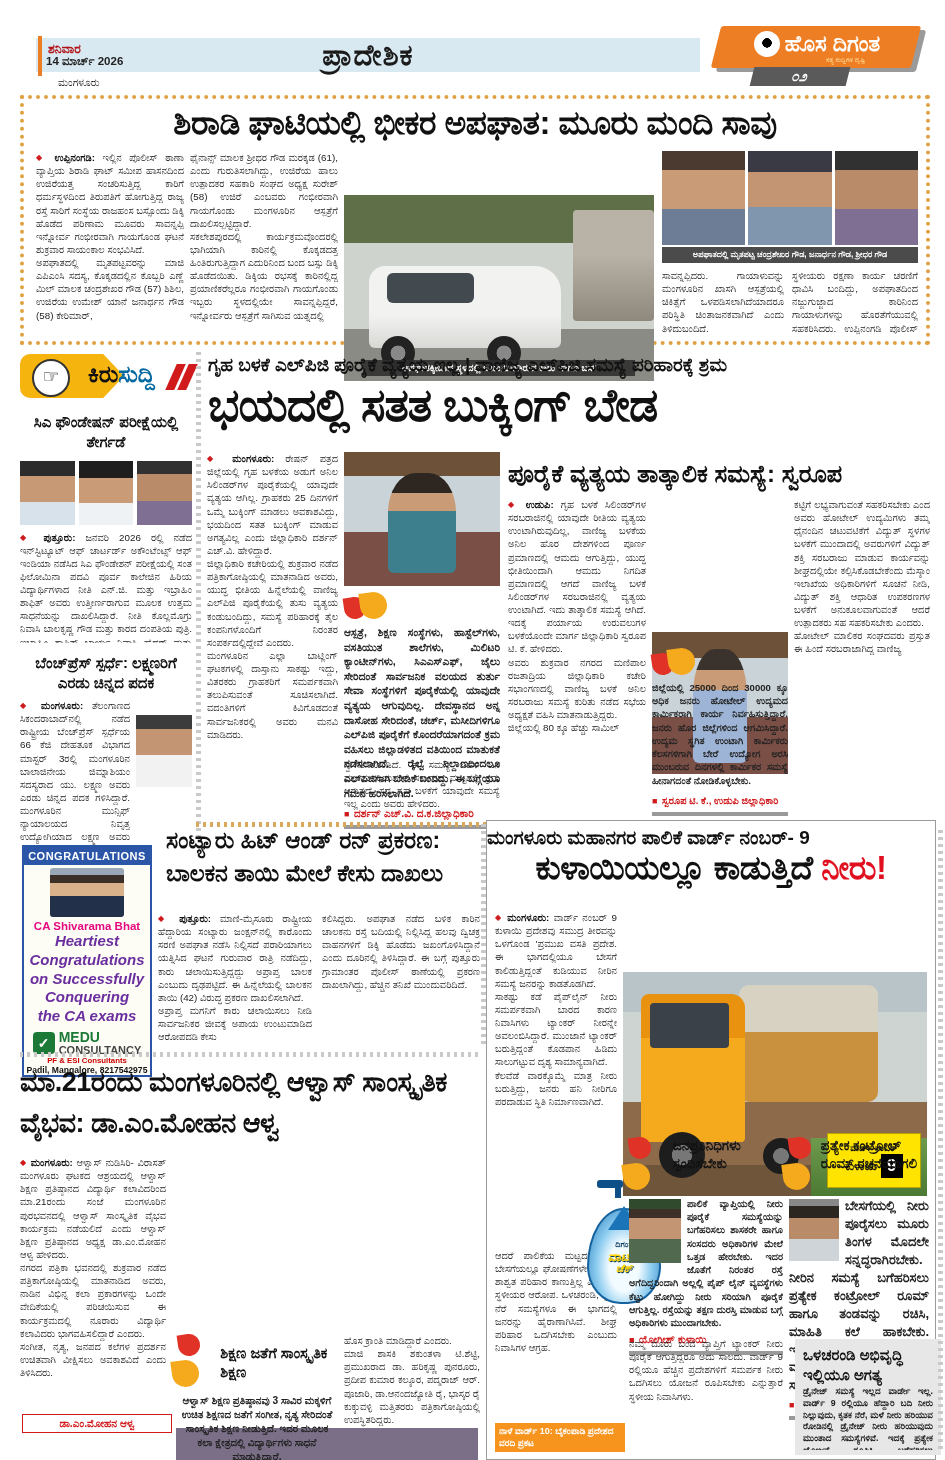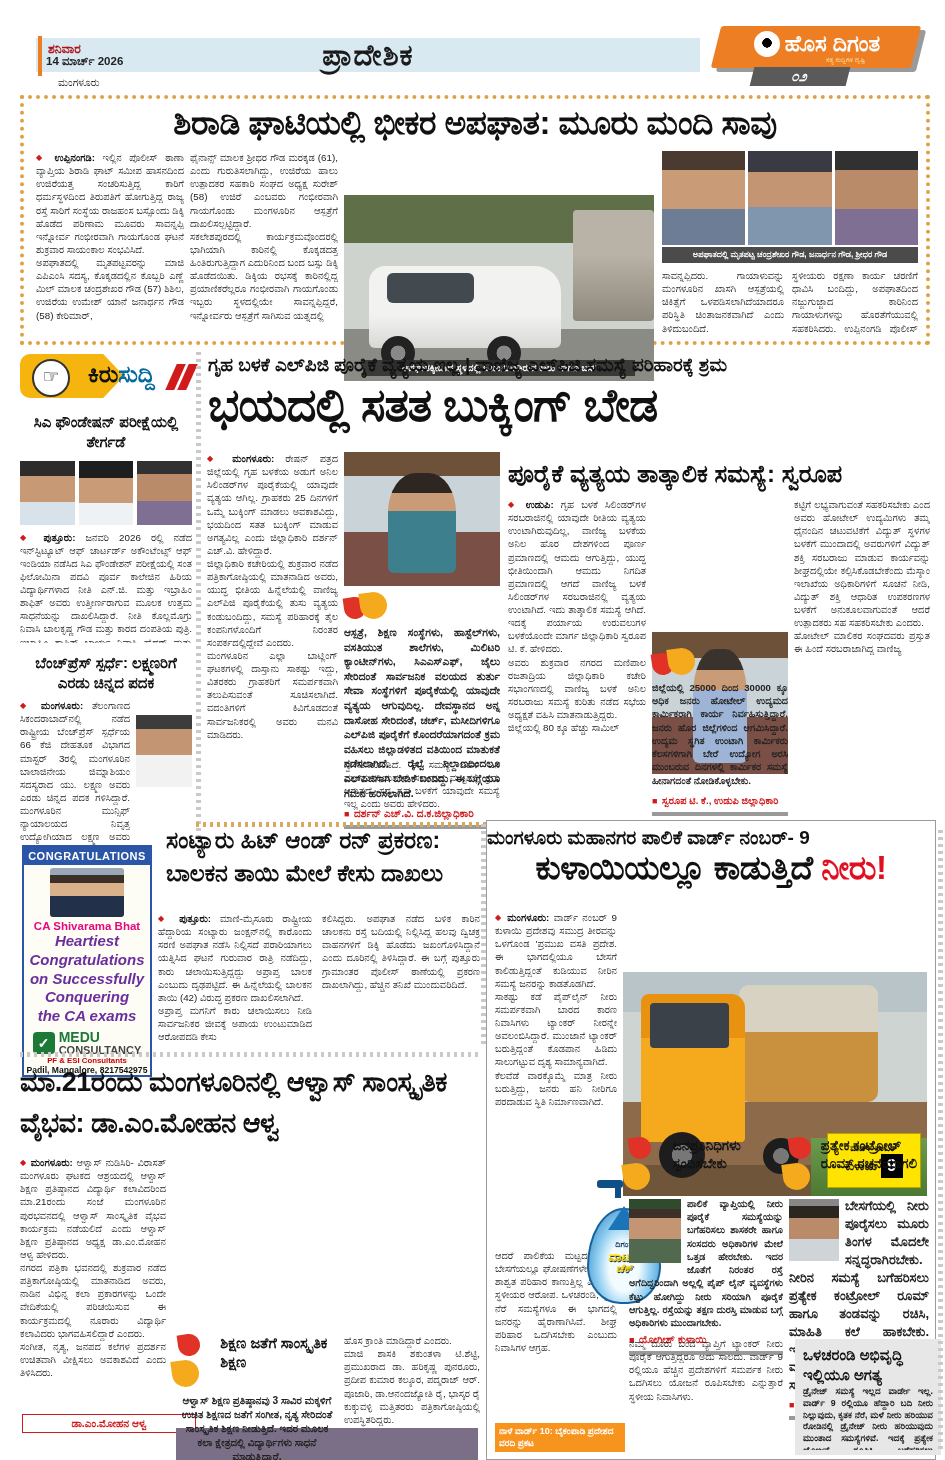--- a/index.html
+++ b/index.html
@@ -87,21 +87,21 @@
   .drop{position:relative;width:70px;height:92px;background:radial-gradient(ellipse at 50% 62%,#f2fbff 0 30%,#8ecdf0 55%,#1b74b8 100%);
         border:2px solid #15629e;border-radius:50% 50% 46% 46%/62% 62% 40% 40%;text-align:center;}
   .drop:before{content:"";position:absolute;top:-20px;left:50%;transform:translateX(-50%);
         border:16px solid transparent;border-bottom:24px solid #1b74b8;}
   .drop .d1{font-size:8px;color:#0c3c63;font-weight:bold;margin-top:30px;}
   .drop .d2{font-size:13px;color:#ffd400;font-weight:900;font-style:italic;line-height:1;text-shadow:1px 1px 0 #0c3c63;}
   .tap{position:absolute;top:-30px;left:8px;width:26px;height:8px;background:#0d4f86;border-radius:3px;}
   .tap:after{content:"";position:absolute;right:2px;top:8px;width:6px;height:10px;background:#0d4f86;}
   .graybox{background:#e7e7e7;padding:6px 8px;}
   .gb-title{font-size:15px;font-weight:900;line-height:1.3;}
-  .redlabel{border:1px solid #d11a1c;color:#d11a1c;font-weight:900;font-size:10.5px;text-align:center;padding:2px 20px;}
+  .redlabel{border:1px solid #d11a1c;color:#d11a1c;font-weight:900;font-size:10.5px;text-align:center;padding:2px 8px;}
   .press{background:linear-gradient(180deg,#7a6f86 0 34%,#8d8294 34% 55%,#5f5648 55% 78%,#4a443c 78% 100%);position:relative;overflow:hidden;}
   .officep{background:linear-gradient(180deg,#6d5138 0 18%,#c9d3d8 18% 60%,#7a4f46 60% 100%);position:relative;}
   .officep .fig{position:absolute;left:28%;top:16%;width:44%;height:74%;background:linear-gradient(180deg,#2e2620 0 20%,#c99b76 20% 38%,#3d7f8c 38% 100%);border-radius:40% 40% 6px 6px;}
   .officep2 .fig2{position:absolute;left:30%;top:12%;width:40%;height:80%;background:linear-gradient(180deg,#3a322c 0 18%,#c99b76 18% 36%,#9db4d6 36% 100%);border-radius:40% 40% 6px 6px;}
 </style>
 </head>
 <body>
 
 <div id="page">
 
@@ -243,21 +243,21 @@
 ನಗರದ ಪತ್ರಿಕಾ ಭವನದಲ್ಲಿ ಶುಕ್ರವಾರ ನಡೆದ ಪತ್ರಿಕಾಗೋಷ್ಠಿಯಲ್ಲಿ ಮಾತನಾಡಿದ ಅವರು, ನಾಡಿನ ವಿಭಿನ್ನ ಕಲಾ ಪ್ರಕಾರಗಳನ್ನು ಒಂದೇ ವೇದಿಕೆಯಲ್ಲಿ ಪರಿಚಯಿಸುವ ಈ ಕಾರ್ಯಕ್ರಮದಲ್ಲಿ ನೂರಾರು ವಿದ್ಯಾರ್ಥಿ ಕಲಾವಿದರು ಭಾಗವಹಿಸಲಿದ್ದಾರೆ ಎಂದರು.
 ಸಂಗೀತ, ನೃತ್ಯ, ಜನಪದ ಕಲೆಗಳ ಪ್ರದರ್ಶನ ಉಚಿತವಾಗಿ ವೀಕ್ಷಿಸಲು ಅವಕಾಶವಿದೆ ಎಂದು ತಿಳಿಸಿದರು.</span></div>
   <div class="abs redlabel" style="left:22px;top:1414px;width:132px;">ಡಾ.ಎಂ.ಮೋಹನ ಆಳ್ವ</div>
 
   <div class="abs press" style="left:176px;top:1152px;width:302px;height:172px;">
     
     
   </div>
 
   <div class="abs" style="left:178px;top:1334px;width:158px;">
-    <div style="display:flex;gap:6px;align-items:flex-start;">
+    <div style="display:flex;gap:6px;align-items:center;">
       <span><span class="qdrop1"></span><span class="qdrop2"></span></span>
       <span class="qhead" style="font-size:14.5px;">ಶಿಕ್ಷಣ ಜತೆಗೆ ಸಾಂಸ್ಕೃತಿಕ ಶಿಕ್ಷಣ</span>
     </div>
     <div class="qtext" style="text-align:center;margin-top:3px;font-size:10.2px;">ಆಳ್ವಾಸ್ ಶಿಕ್ಷಣ ಪ್ರತಿಷ್ಠಾನವು 3 ಸಾವಿರ ಮಕ್ಕಳಿಗೆ ಉಚಿತ ಶಿಕ್ಷಣದ ಜತೆಗೆ ಸಂಗೀತ, ನೃತ್ಯ ಸೇರಿದಂತೆ ಸಾಂಸ್ಕೃತಿಕ ಶಿಕ್ಷಣ ನೀಡುತ್ತಿದೆ. ಇದರ ಮೂಲಕ ಕಲಾ ಕ್ಷೇತ್ರದಲ್ಲಿ ವಿದ್ಯಾರ್ಥಿಗಳು ಸಾಧನೆ ಮಾಡುತ್ತಿದ್ದಾರೆ.</div>
   </div>
   <div class="abs body-txt" style="left:344px;top:1334px;width:136px;height:122px;">ಹೊಸ ಕ್ರಾಂತಿ ಮಾಡಿದ್ದಾರೆ ಎಂದರು.
 ಮಾಜಿ ಶಾಸಕಿ ಶಕುಂತಳಾ ಟಿ.ಶೆಟ್ಟಿ, ಪ್ರಮುಖರಾದ ಡಾ. ಹರಿಕೃಷ್ಣ ಪುನರೂರು, ಪ್ರದೀಪ ಕುಮಾರ ಕಲ್ಕೂರ, ಪದ್ಮರಾಜ್ ಆರ್. ಪೂಜಾರಿ, ಡಾ.ಆನಂದಜ್ಯೋತಿ ರೈ, ಭಾಸ್ಕರ ರೈ ಕುಕ್ಕುವಳ್ಳಿ ಮತ್ತಿತರರು ಪತ್ರಿಕಾಗೋಷ್ಠಿಯಲ್ಲಿ ಉಪಸ್ಥಿತರಿದ್ದರು.</div>
 
   <div class="abs waterbox" style="left:486px;top:820px;width:448px;height:638px;">
     <div class="w-kick" style="margin-top:6px;">ಮಂಗಳೂರು ಮಹಾನಗರ ಪಾಲಿಕೆ ವಾರ್ಡ್ ನಂಬರ್- 9</div>

